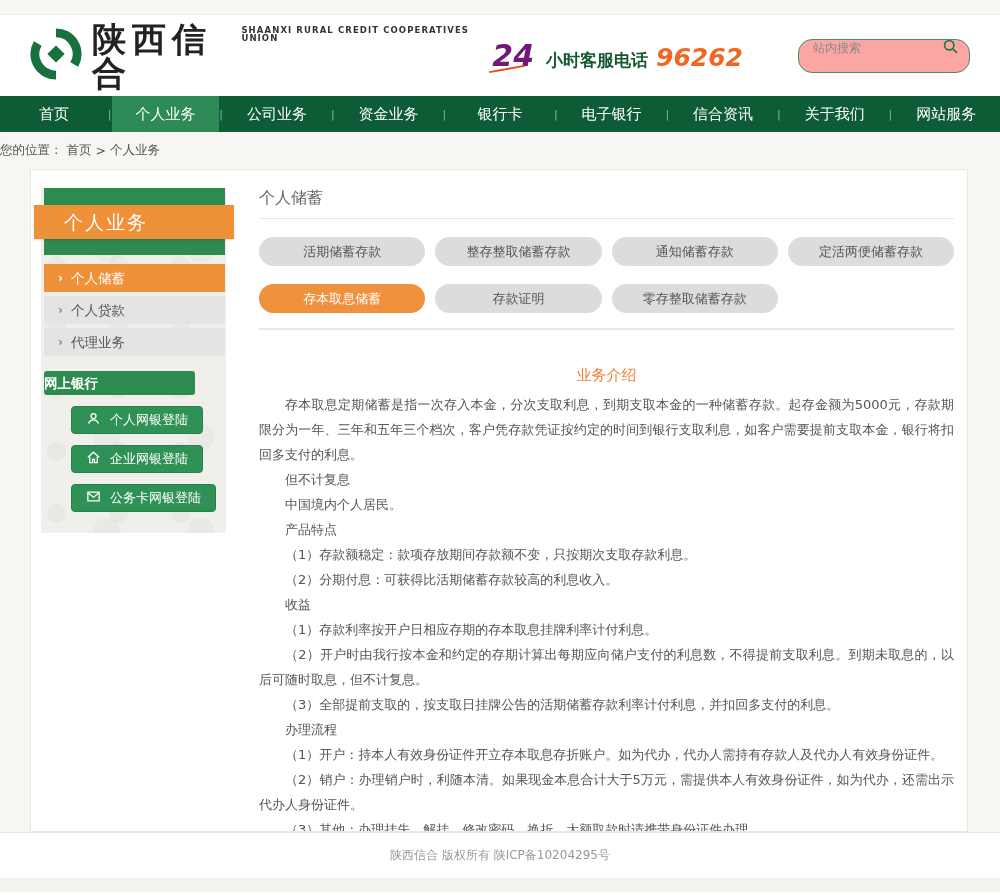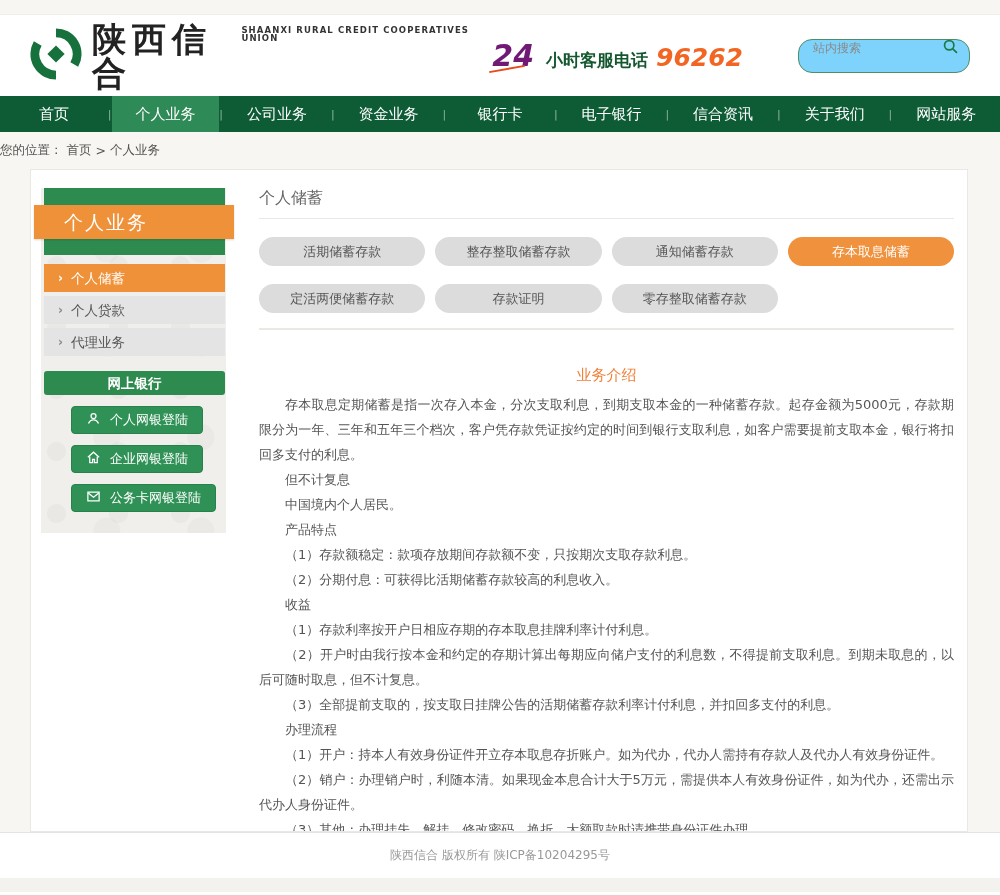--- a/index.html
+++ b/index.html
@@ -15,21 +15,21 @@
   .header { height:81px; background:#fff; display:flex; align-items:center; padding:0 30px; }
   .logo { display:flex; align-items:center; gap:10px; }
   .logo-text { display:flex; flex-direction:row; line-height:1; }
   .logo-cn { font-size:34px; font-weight:bold; color:#222; letter-spacing:6px; font-family:"DejaVu Sans",sans-serif; }
   .logo-en { font-size:8.5px; font-weight:bold; color:#333; letter-spacing:1.1px; margin-top:4px; }
   .hotline { margin-left:auto; display:flex; align-items:baseline; white-space:nowrap; }
   .hotline .h24 { color:#701a75; font-size:30px; font-weight:bold; font-style:italic; position:relative; margin-right:12px; }
   .hotline .h24::after { content:""; position:absolute; left:-3px; bottom:3px; width:36px; height:2px; background:#e8491d; transform:rotate(-10deg); }
   .hotline .hlabel { color:#14572f; font-size:17px; font-weight:bold; }
   .hotline .hnum { color:#f26522; font-size:25px; font-weight:bold; font-style:italic; margin-left:8px; }
-  .search { margin-left:55px; width:172px; height:34px; border:1px solid #4c8e68; border-radius:14px; background:#7dd3fc; display:flex; align-items:center; padding:0 10px 16px 14px; }
+  .search { margin-left:55px; width:172px; height:34px; border:1px solid #4c8e68; border-radius:14px; background:#fca5a5; display:flex; align-items:center; padding:0 10px 16px 14px; }
   .search input { flex:1; border:none; outline:none; background:transparent; font-size:12px; color:#555; font-family:inherit; min-width:0; }
   .search input::placeholder { color:#8a8a8a; }
   .search svg { flex:none; }
 
   
   .nav { height:36px; background:#0e5c36; display:flex; align-items:stretch; }
   .nav-item { flex:1; display:flex; align-items:center; justify-content:center; color:#fff; font-size:15px; cursor:pointer; }
   .nav-item.active { background:#2e8b57; }
   .nav-sep { align-self:center; color:rgba(255,255,255,0.5); font-size:11px; }
 
@@ -54,22 +54,22 @@
   .hero-ribbon { position:absolute; left:-7px; top:17px; width:200px; height:34px; background:#ef9139;
     color:#fff; font-size:19px; line-height:34px; padding-left:30px; letter-spacing:2px;
     box-shadow:0 1px 2px rgba(0,0,0,0.15); }
   .side-menu { }
   .menu-item { width:181px; margin:0 0 4px 3px; height:28px; line-height:28px; background:#e4e4e4;
     color:#555; font-size:13.5px; padding-left:14px; cursor:pointer; display:flex; align-items:center; }
   .menu-item .arr { font-size:12px; margin-right:8px; color:#8a8a8a; font-weight:bold; }
   .menu-item.active { background:#ef9139; color:#fff; }
   .menu-item.active .arr { color:#fff; }
   .netbank { margin-top:15px; }
-  .nb-head { width:181px; margin-left:3px; height:24px; line-height:24px; background:#2e8b50; color:#fff;
-    font-size:13.5px; font-weight:bold; text-align:center; border-radius:3px; }
+  .nb-head { width:151px; margin-left:3px; height:24px; line-height:24px; background:#2e8b50; color:#fff;
+    font-size:13.5px; font-weight:bold; text-align:left; border-radius:3px; }
   .nb-btn { display:inline-flex; align-items:center; gap:9px; margin:11px 0 0 30px; height:28px;
     padding:8px 14px; background:#2f9156; border:1px solid #27814b; border-radius:4px; color:#fff;
     font-size:13px; cursor:pointer; white-space:nowrap; }
   .nb-btn svg { flex:none; }
 
   
   .content { flex:1; padding:18px 13px 0 33px; }
   .c-titlewrap { border-bottom:1px solid #e8e8e8; padding-bottom:9px; }
   .c-title { font-size:16px; color:#666; }
   .tabs { margin-top:18px; display:grid; grid-template-columns:repeat(4,1fr); column-gap:10px; row-gap:18px; }
@@ -195,22 +195,22 @@
     </aside>
 
     <section class="content">
       <div class="c-titlewrap">
         <div class="c-title">个人储蓄</div>
       </div>
       <div class="tabs">
           <div class="tab">活期储蓄存款</div>
           <div class="tab">整存整取储蓄存款</div>
           <div class="tab">通知储蓄存款</div>
+          <div class="tab">定活两便储蓄存款</div>
           <div class="tab active">存本取息储蓄</div>
-          <div class="tab">定活两便储蓄存款</div>
           <div class="tab">存款证明</div>
           <div class="tab">零存整取储蓄存款</div>
         </div>
       <div class="tab-sep"></div>
       <div class="sec-head">业务介绍</div>
       <div class="paras">
           <p>存本取息定期储蓄是指一次存入本金，分次支取利息，到期支取本金的一种储蓄存款。起存金额为5000元，存款期限分为一年、三年和五年三个档次，客户凭存款凭证按约定的时间到银行支取利息，如客户需要提前支取本金，银行将扣回多支付的利息。</p>
           <p>但不计复息</p>
           <p>中国境内个人居民。</p>
           <p>产品特点</p>

